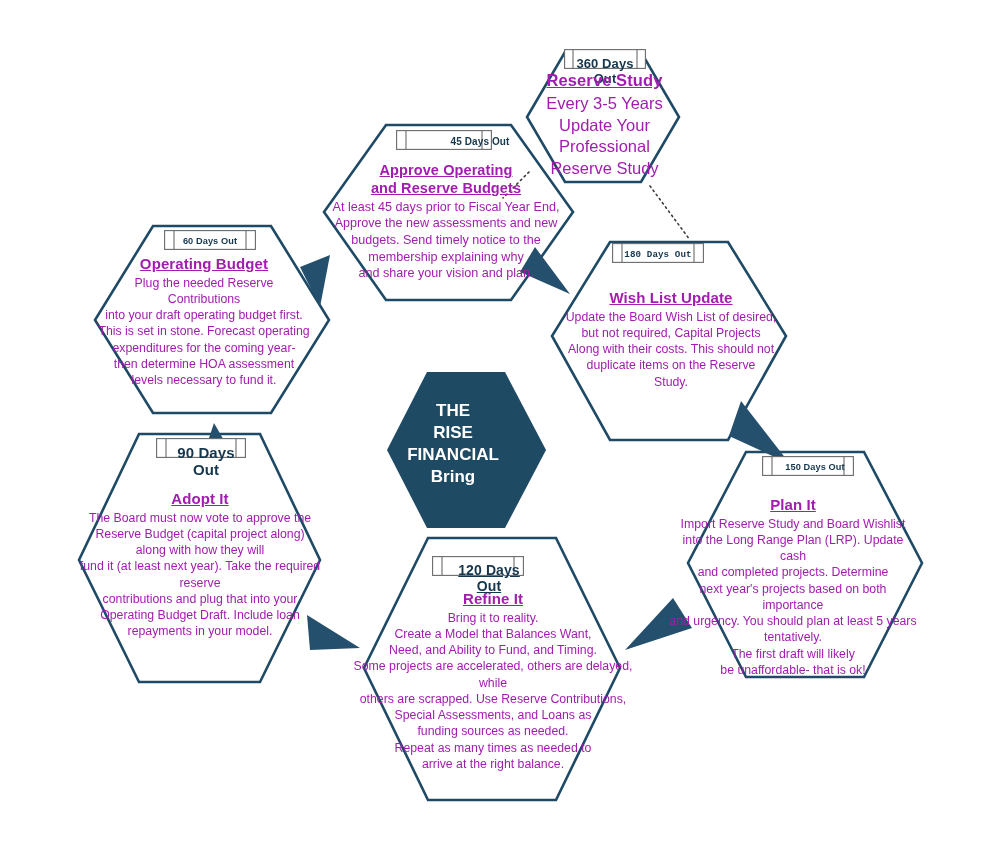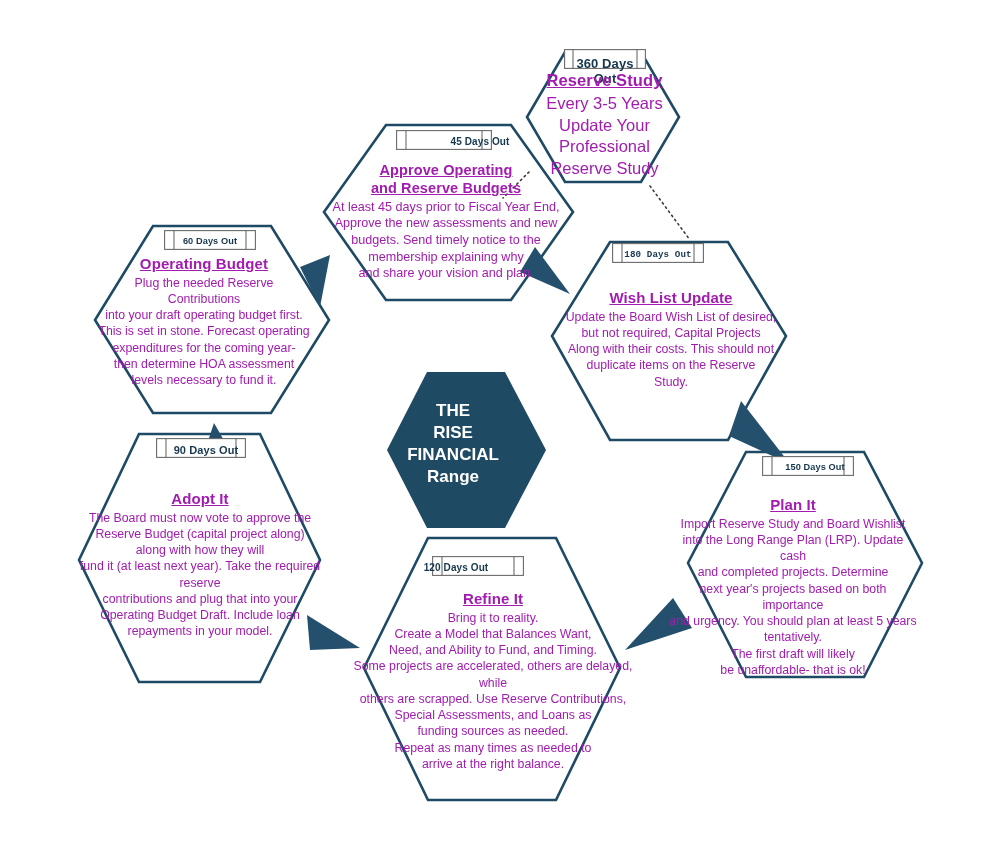--- a/index.html
+++ b/index.html
@@ -86,23 +86,23 @@
   .t-refine    { left: 342px; top: 589px; width: 302px; font-size: 12.3px; }
   .t-refine .hex-title { font-size: 15px; }
 
   .center-text { left: 383px; top: 400px; width: 140px; font-size: 17px; }
 
   
   .r-reserve   { left: 571px; top: 56px;  width: 68px; font-size: 13px; }
   .r-approve   { left: 406px; top: 136px; width: 76px; font-size: 10px; padding-left: 36px; }
   .r-operating { left: 174px; top: 236px; width: 72px; font-size: 9.2px; }
   .r-wish      { left: 622px; top: 249px; width: 72px; font-size: 9.2px; font-family: Liberation Mono, monospace; }
-  .r-adopt     { left: 166px; top: 444px; width: 80px; font-size: 11px; }
+  .r-adopt     { left: 166px; top: 444px; width: 80px; font-size: 15px; }
   .r-plan      { left: 772px; top: 462px; width: 86px; font-size: 9.2px; }
-  .r-refine    { left: 419px; top: 562px; width: 74px; font-size: 10px; }
+  .r-refine    { left: 452px; top: 562px; width: 74px; font-size: 14px; text-decoration: underline; }
 </style>
 </head>
 <body>
 
 <div id="stage">
 
   <svg id="orbit-svg" viewBox="0 0 1000 857">
     <defs></defs>
 
     <polygon points="565,52 641,52 679,117 641,182 565,182 527,117" fill="#ffffff" stroke="#1f4a66" stroke-width="2.6"></polygon>
@@ -256,15 +256,15 @@
 others are scrapped. Use Reserve Contributions,
 Special Assessments, and Loans as
 funding sources as needed.
 Repeat as many times as needed to
 arrive at the right balance.</span>
   </div>
 
   <div class="center-text">THE
 RISE
 FINANCIAL
-Range</div>
+Bring</div>
 
 </div>
 
 </body></html>

